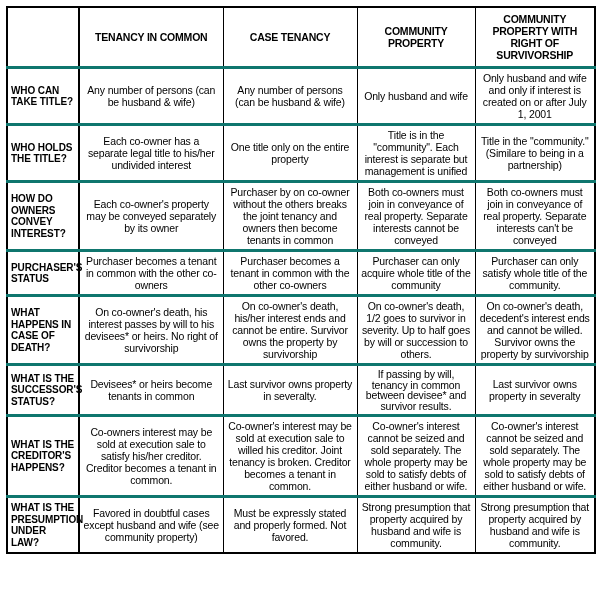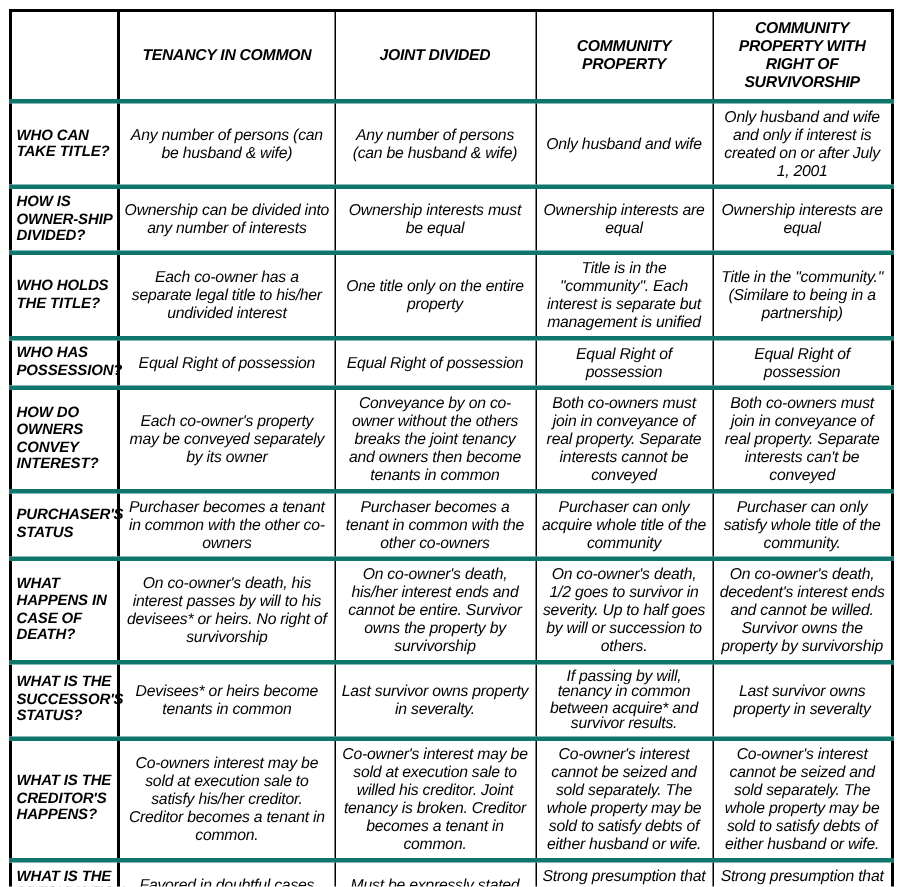--- a/index.html
+++ b/index.html
@@ -33,21 +33,20 @@
   table.title-table col.c2 { width: 134px; }
   table.title-table col.c3 { width: 118px; }
   table.title-table col.c4 { width: 120px; }
 
   table.title-table th,
   table.title-table td {
     border: 1px solid #000;
     vertical-align: middle;
     text-align: center;
     padding: 3px 3px;
-    font-style: italic;
   }
   
   table.title-table td.rowlabel,
   table.title-table th.rowlabel {
     border-right: 2px solid #000;
     font-weight: bold;
     font-size: 10px;
     line-height: 11.5px;
     letter-spacing: -0.1px;
     text-align: left;
@@ -87,58 +86,44 @@
       <col class="c0">
         <col class="c1">
         <col class="c2">
         <col class="c3">
         <col class="c4">
     </colgroup>
     <thead>
       <tr>
         <th class="corner"></th>
         <th>TENANCY IN COMMON</th>
-        <th>JOINT DIVIDED</th>
+        <th>CASE TENANCY</th>
         <th>COMMUNITY PROPERTY</th>
         <th>COMMUNITY PROPERTY WITH RIGHT OF SURVIVORSHIP</th>
       </tr>
     </thead>
     <tbody id="table-body">
         <tr>
           <td class="rowlabel">WHO CAN TAKE TITLE?</td>
           <td class="cell">Any number of persons (can be husband &amp; wife)</td>
           <td class="cell">Any number of persons (can be husband &amp; wife)</td>
           <td class="cell">Only husband and wife</td>
           <td class="cell">Only husband and wife and only if interest is created on or after July 1, 2001</td>
         </tr>
         <tr>
-          <td class="rowlabel">HOW IS OWNER-SHIP DIVIDED?</td>
-          <td class="cell">Ownership can be divided into any number of interests</td>
-          <td class="cell">Ownership interests must be equal</td>
-          <td class="cell">Ownership interests are equal</td>
-          <td class="cell">Ownership interests are equal</td>
-        </tr>
-        <tr>
           <td class="rowlabel">WHO HOLDS THE TITLE?</td>
           <td class="cell">Each co-owner has a separate legal title to his/her undivided interest</td>
           <td class="cell">One title only on the entire property</td>
           <td class="cell">Title is in the "community". Each interest is separate but management is unified</td>
           <td class="cell">Title in the "community." (Similare to being in a partnership)</td>
         </tr>
         <tr>
-          <td class="rowlabel">WHO HAS POSSESSION?</td>
-          <td class="cell">Equal Right of possession</td>
-          <td class="cell">Equal Right of possession</td>
-          <td class="cell">Equal Right of possession</td>
-          <td class="cell">Equal Right of possession</td>
-        </tr>
-        <tr>
           <td class="rowlabel">HOW DO OWNERS CONVEY INTEREST?</td>
           <td class="cell">Each co-owner's property may be conveyed separately by its owner</td>
-          <td class="cell">Conveyance by on co-owner without the others breaks the joint tenancy and owners then become tenants in common</td>
+          <td class="cell">Purchaser by on co-owner without the others breaks the joint tenancy and owners then become tenants in common</td>
           <td class="cell">Both co-owners must join in conveyance of real property. Separate interests cannot be conveyed</td>
           <td class="cell">Both co-owners must join in conveyance of real property. Separate interests can't be conveyed</td>
         </tr>
         <tr>
           <td class="rowlabel">PURCHASER'S STATUS</td>
           <td class="cell">Purchaser becomes a tenant in common with the other co-owners</td>
           <td class="cell">Purchaser becomes a tenant in common with the other co-owners</td>
           <td class="cell">Purchaser can only acquire whole title of the community</td>
           <td class="cell">Purchaser can only satisfy whole title of the community.</td>
         </tr>
@@ -146,21 +131,21 @@
           <td class="rowlabel">WHAT HAPPENS IN CASE OF DEATH?</td>
           <td class="cell">On co-owner's death, his interest passes by will to his devisees* or heirs. No right of survivorship</td>
           <td class="cell">On co-owner's death, his/her interest ends and cannot be entire. Survivor owns the property by survivorship</td>
           <td class="cell">On co-owner's death, 1/2 goes to survivor in severity. Up to half goes by will or succession to others.</td>
           <td class="cell">On co-owner's death, decedent's interest ends and cannot be willed. Survivor owns the property by survivorship</td>
         </tr>
         <tr>
           <td class="rowlabel">WHAT IS THE SUCCESSOR'S STATUS?</td>
           <td class="cell">Devisees* or heirs become tenants in common</td>
           <td class="cell">Last survivor owns property in severalty.</td>
-          <td class="cell tight">If passing by will, tenancy in common between acquire* and survivor results.</td>
+          <td class="cell tight">If passing by will, tenancy in common between devisee* and survivor results.</td>
           <td class="cell">Last survivor owns property in severalty</td>
         </tr>
         <tr>
           <td class="rowlabel">WHAT IS THE CREDITOR'S HAPPENS?</td>
           <td class="cell">Co-owners interest may be sold at execution sale to satisfy his/her creditor. Creditor becomes a tenant in common.</td>
           <td class="cell">Co-owner's interest may be sold at execution sale to willed his creditor. Joint tenancy is broken. Creditor becomes a tenant in common.</td>
           <td class="cell">Co-owner's interest cannot be seized and sold separately. The whole property may be sold to satisfy debts of either husband or wife.</td>
           <td class="cell">Co-owner's interest cannot be seized and sold separately. The whole property may be sold to satisfy debts of either husband or wife.</td>
         </tr>
         <tr>

